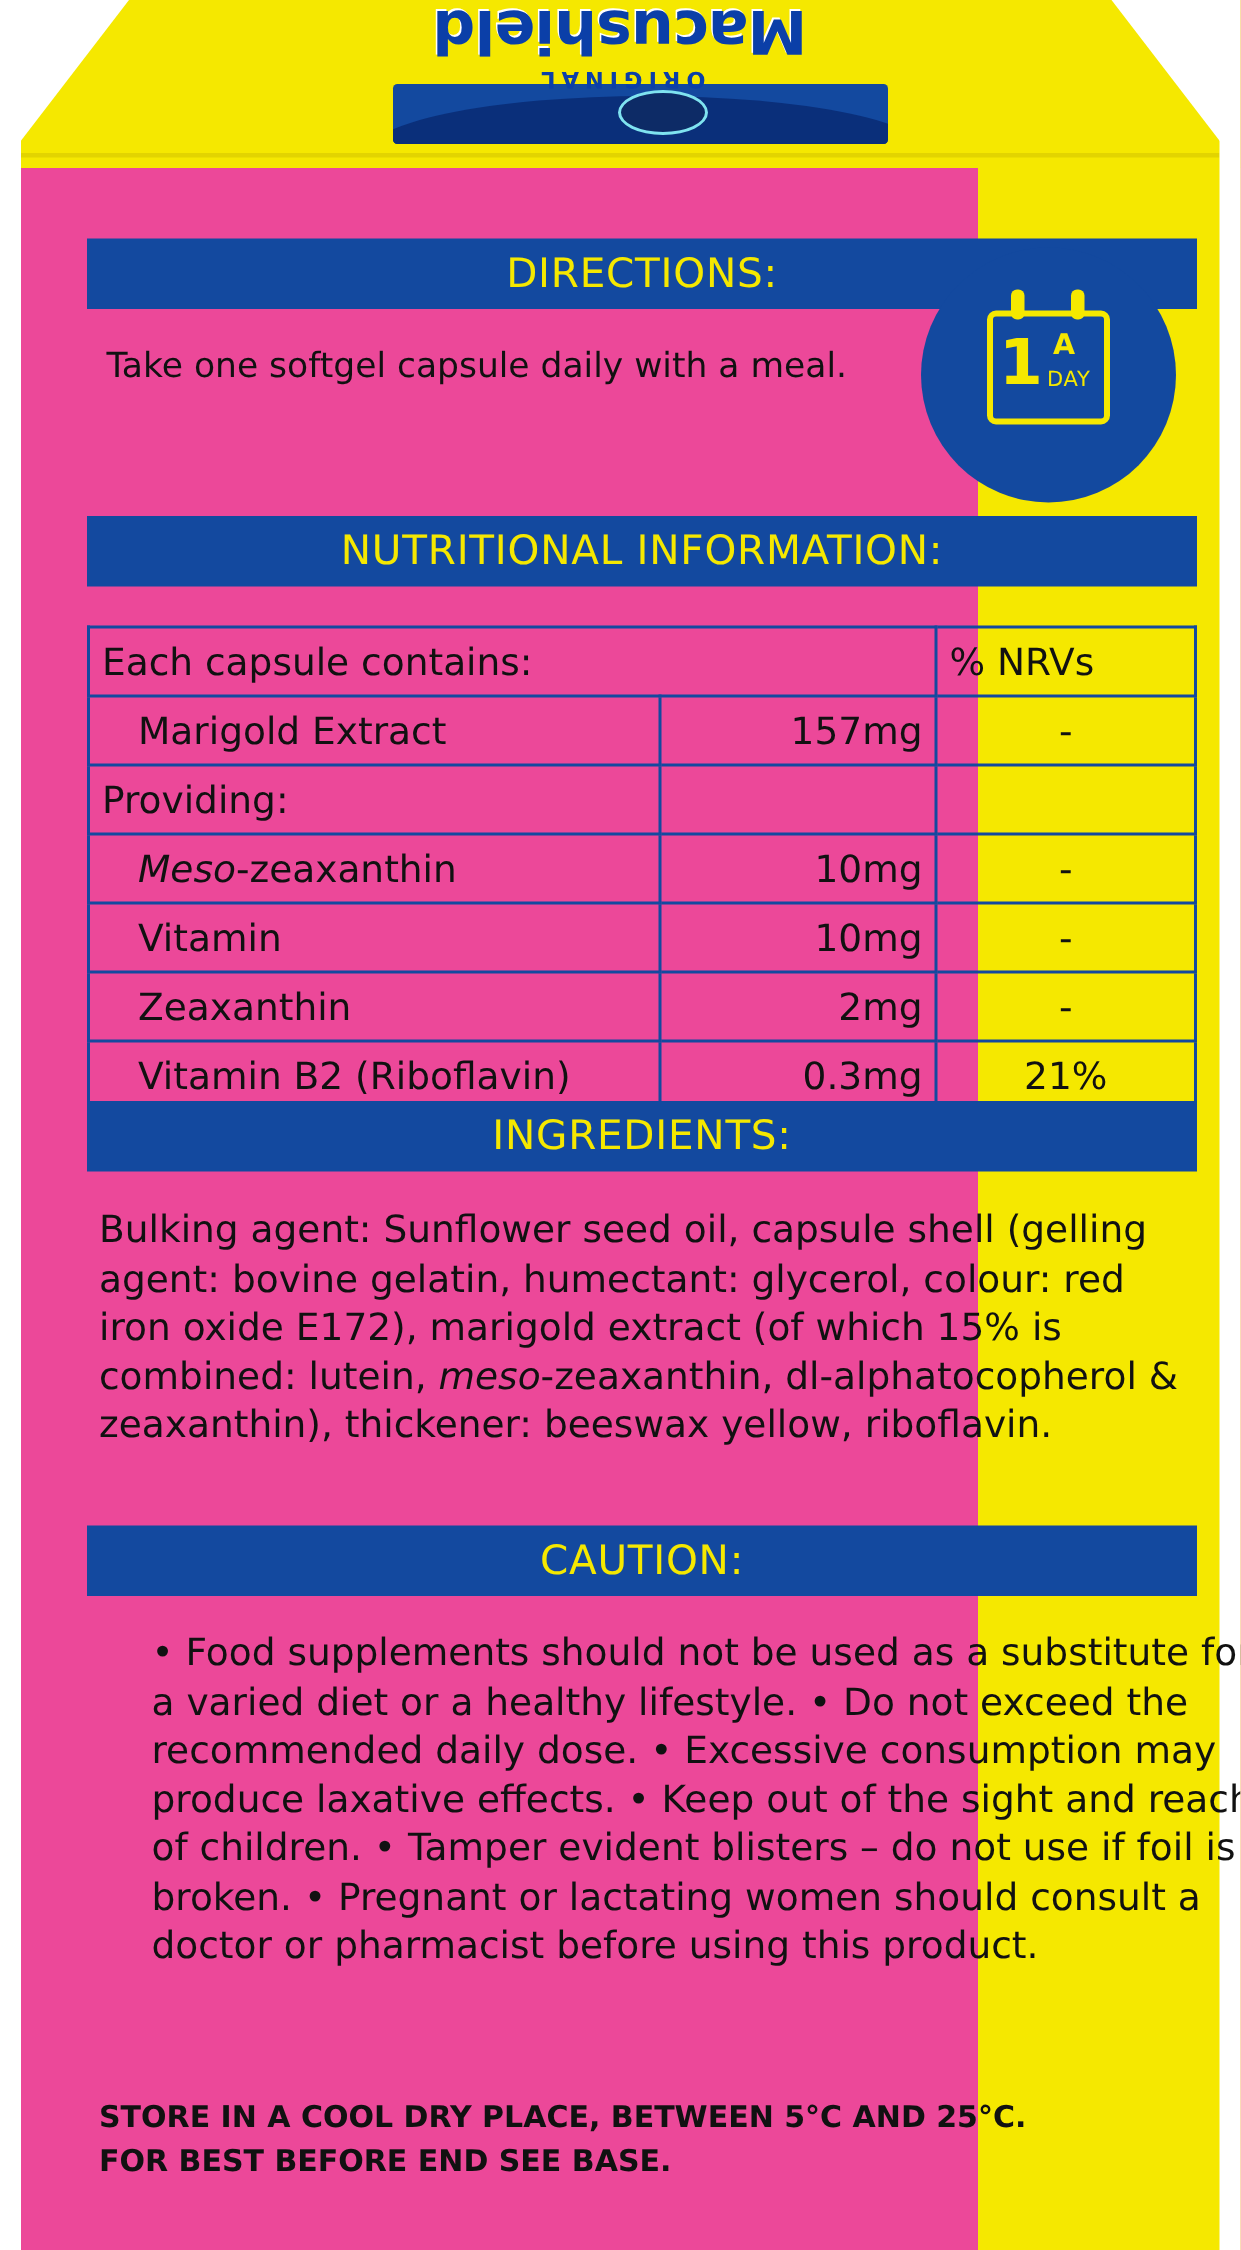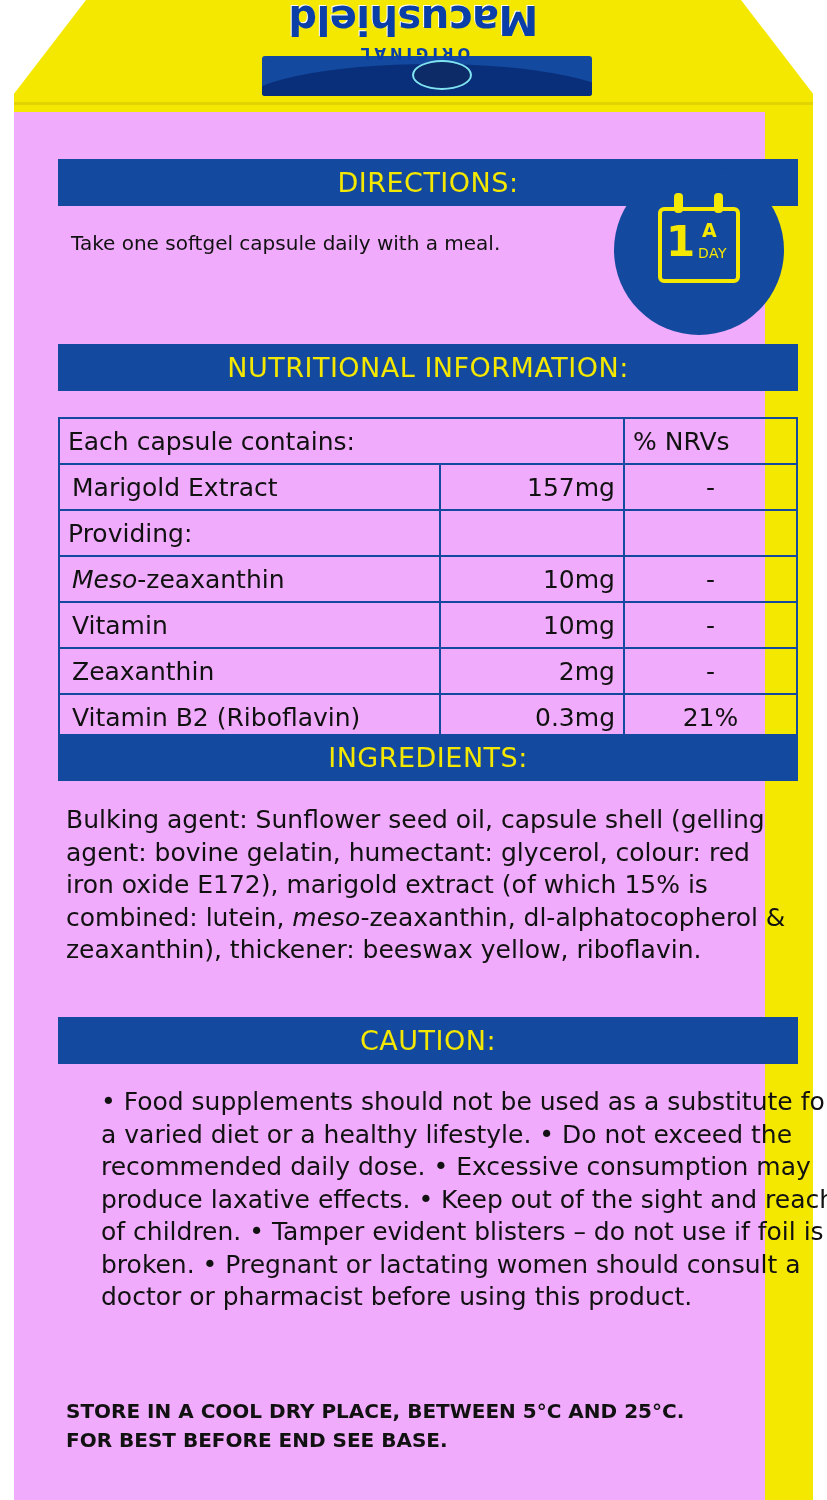--- a/index.html
+++ b/index.html
@@ -109,23 +109,23 @@
     background: #0d2b66;
     border-radius: 50%;
     border: 2px solid #7fe3f0;
   }
 
   
   .panel {
     position: absolute;
     left: 14px;
     top: 112px;
-    width: 751px;
+    width: 638px;
     height: 1388px;
-    background: #f0abfc;
+    background: #ec4899;
     box-sizing: border-box;
     padding: 0;
   }
   .edge-left {
     position: absolute;
     left: 0;
     top: 0;
     width: 14px;
     height: 1500px;
     background: #ffffff;
@@ -145,21 +145,21 @@
     color: #f5e800;
     text-align: center;
     font-size: 27px;
     letter-spacing: 0.5px;
     line-height: 47px;
     height: 47px;
   }
   .sect-text {
     position: absolute;
     color: #111111;
-    font-size: 20px;
+    font-size: 23px;
     line-height: 1.30;
   }
 
   
   .bar-directions { left: 44px; top: 47px; width: 740px; }
   .directions-text { left: 57px; top: 118px; width: 520px; }
 
   .day-badge {
     position: absolute;
     left: 600px;
@@ -227,21 +227,21 @@
     font-size: 25px;
     color: #111111;
   }
   .nut-table td {
     border: 2px solid #13499f;
     padding: 3px 8px;
     height: 38px;
     vertical-align: middle;
   }
   .nut-table td.name { }
-  .nut-table td.name.indent { padding-left: 12px; }
+  .nut-table td.name.indent { padding-left: 32px; }
   .nut-table td.amt { text-align: right; width: 150px; padding-left: 24px; }
   .nut-table td.nrv { text-align: center; width: 155px; }
   .nut-table td.nrv-head { text-align: left; }
   .italic { font-style: italic; }
 
   
   .bar-ingredients { left: 44px; top: 622px; width: 740px; }
   .ingredients-text { left: 52px; top: 692px; width: 730px; font-size: 25px; line-height: 1.30; }
 
   

